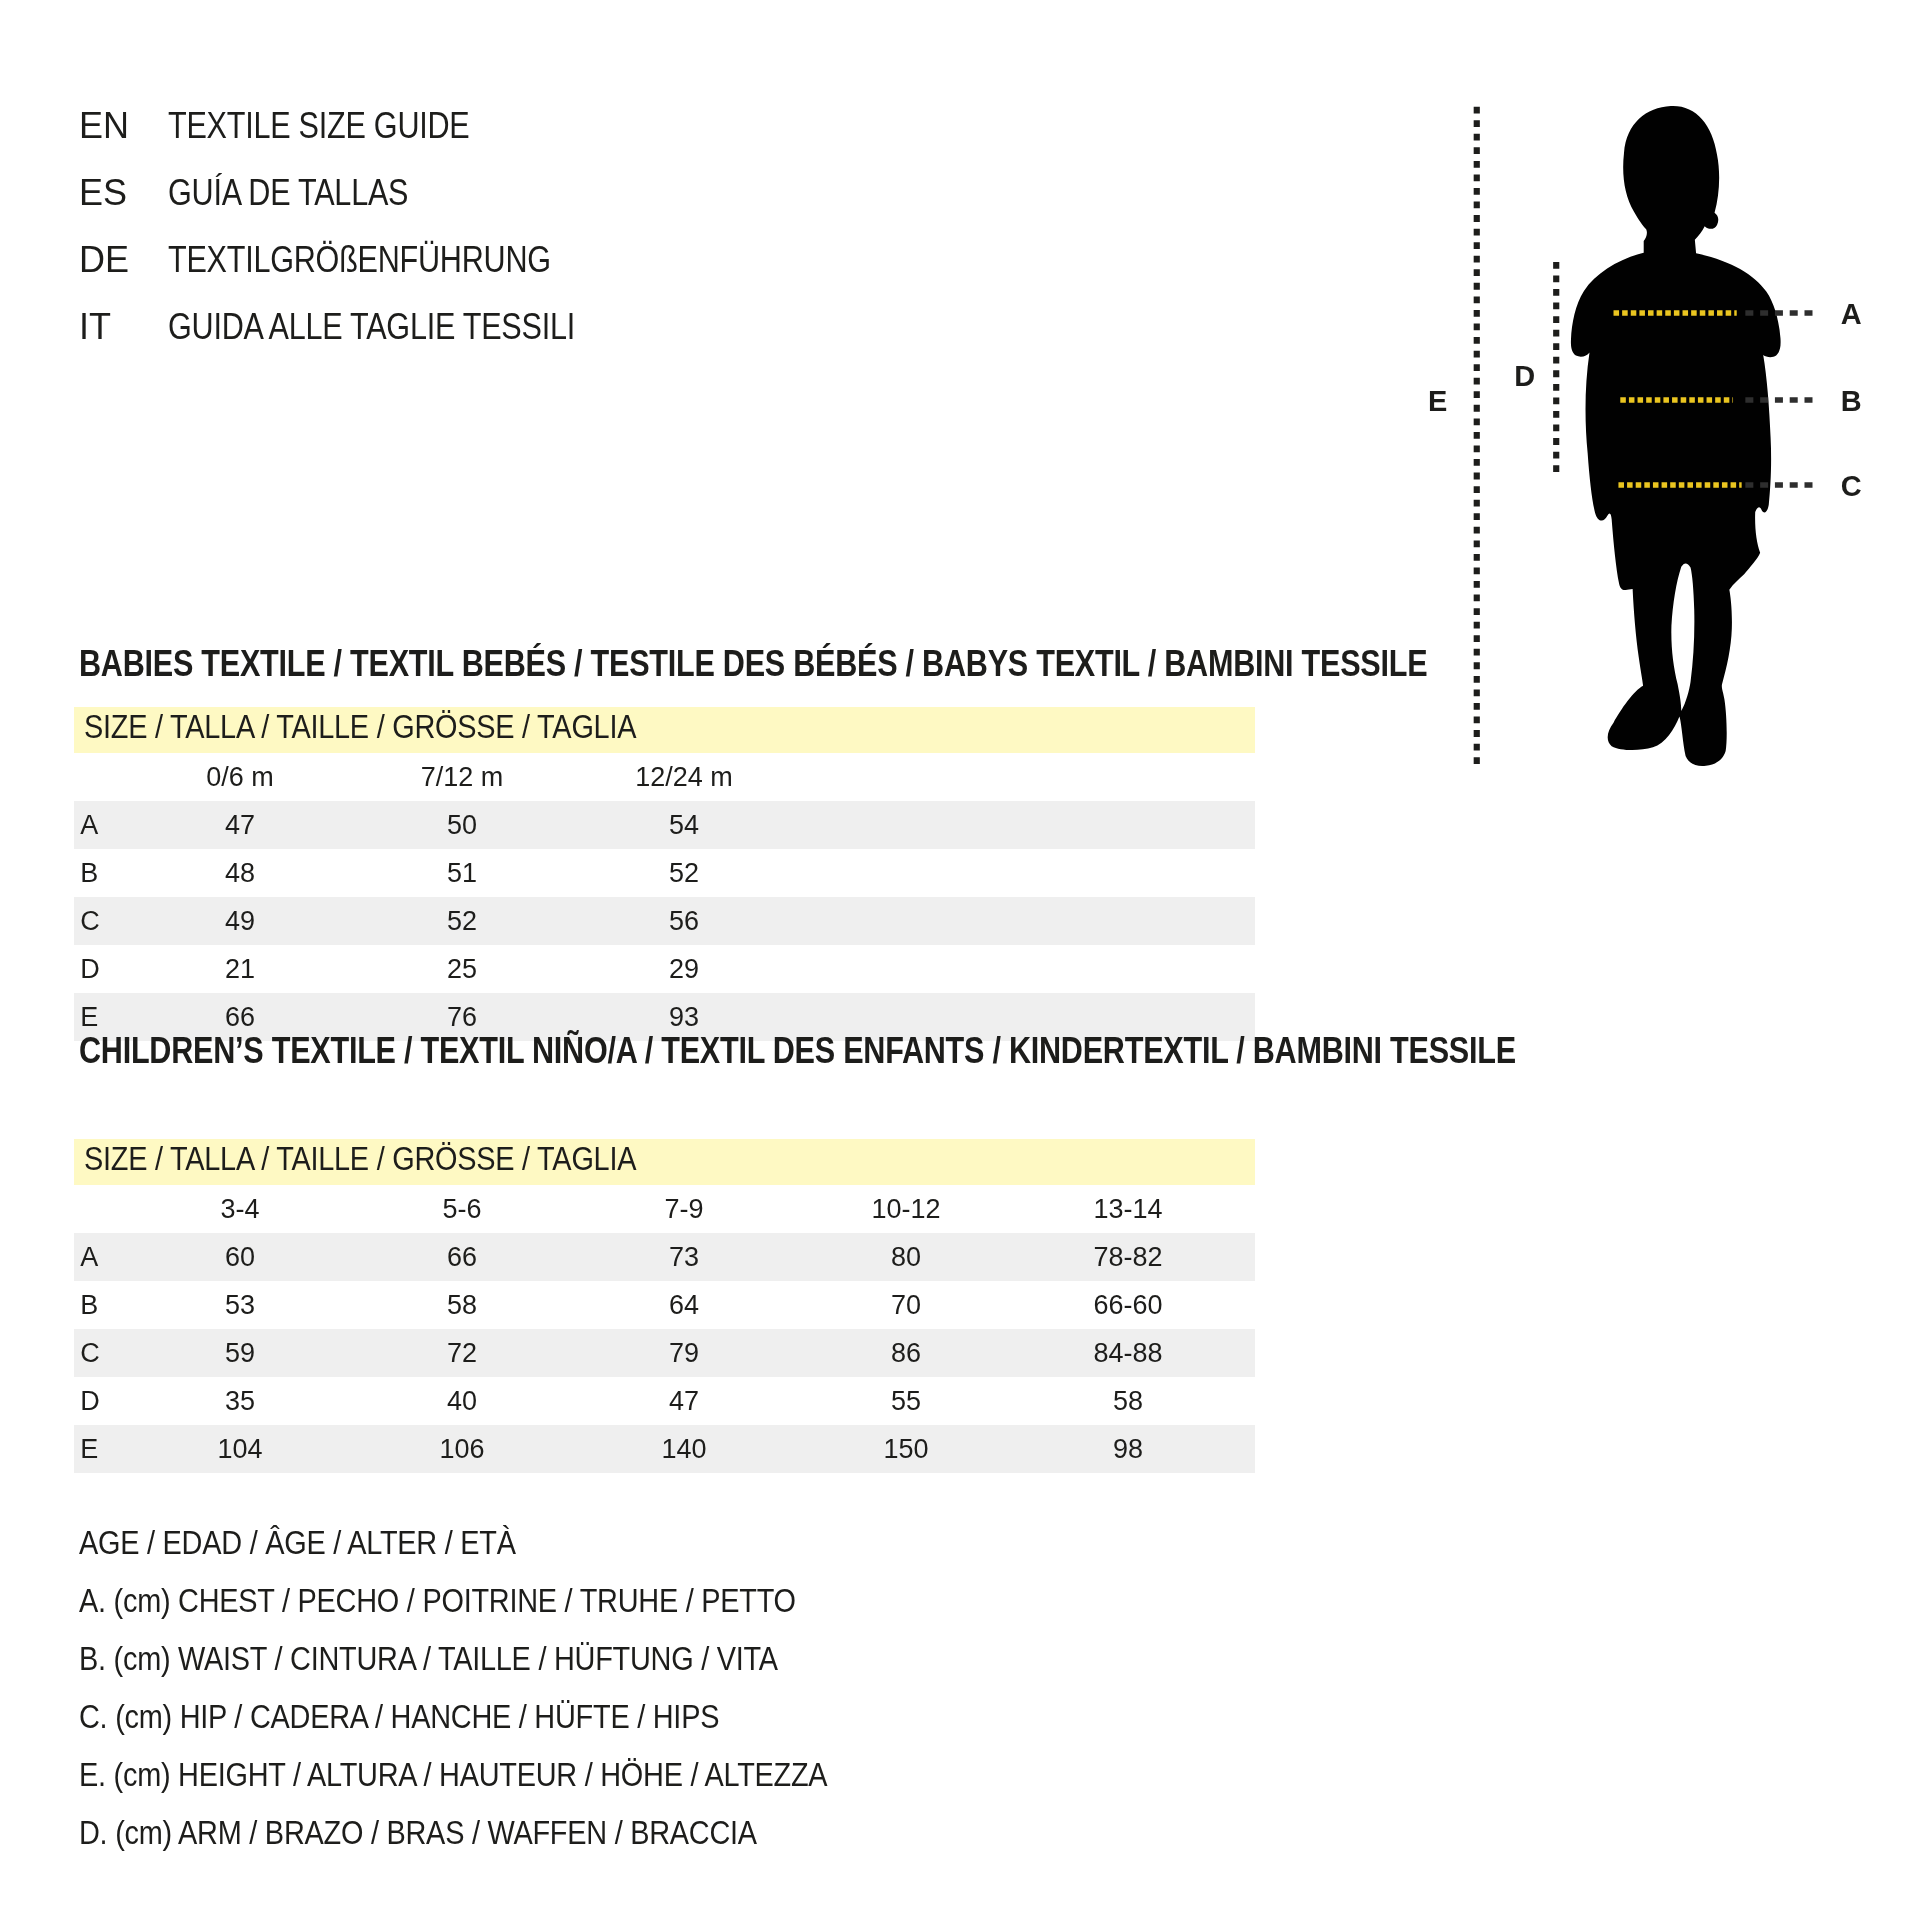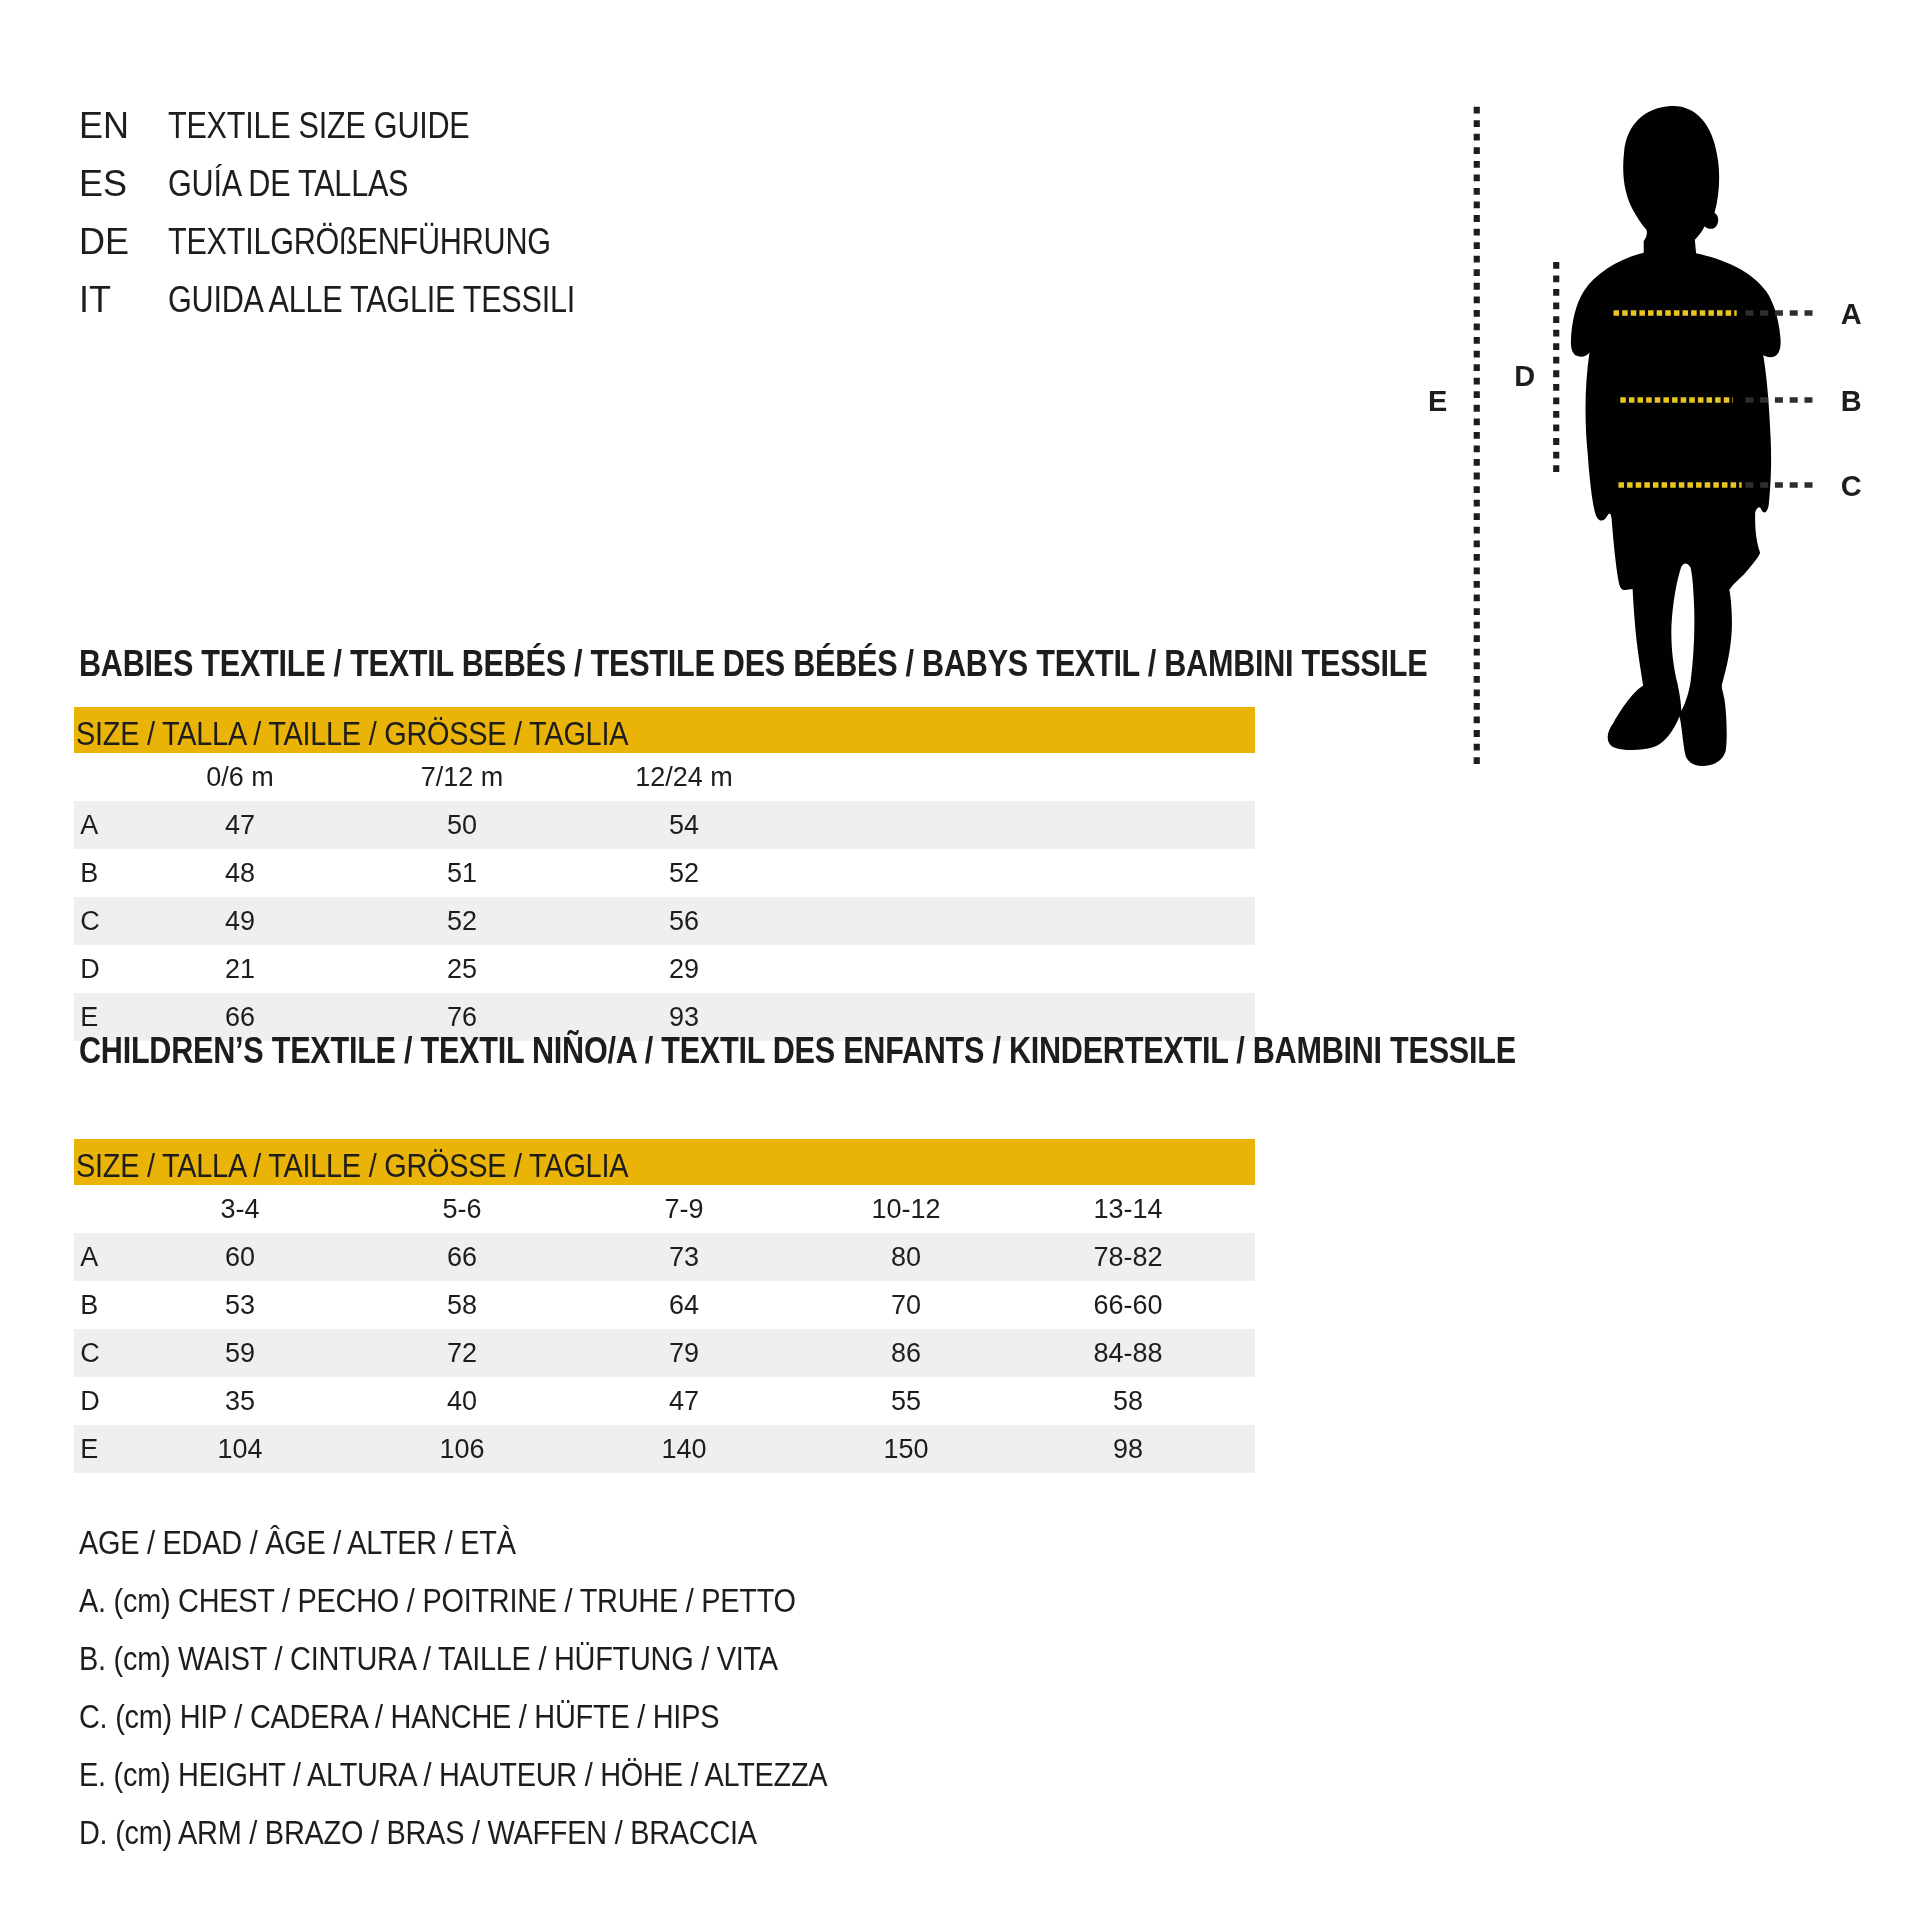--- a/index.html
+++ b/index.html
@@ -20,20 +20,21 @@
     letter-spacing: -0.3px;
   }
 
   
   .lang-header {
     position: absolute;
     left: 79px;
     top: 97px;
     display: grid;
     grid-auto-rows: 58px;
+    gap: 9px;
   }
   .lang-row {
     display: grid;
     grid-template-columns: 89px auto;
     align-items: center;
     font-size: 36px;
   }
 
   
   .figure-svg {
@@ -61,24 +62,24 @@
   }
 
   
   .size-table {
     position: absolute;
     left: 74px;
     width: 1181px;
   }
   .size-bar {
     height: 46px;
-    background: #eab308;
+    background: #fef9c3;
     display: flex;
-    align-items: flex-end;
-    padding-left: 2px;
+    align-items: flex-start;
+    padding-left: 10px;
     box-sizing: border-box;
     font-size: 34px;
   }
   .trow {
     display: grid;
     height: 48px;
     align-items: center;
     font-size: 27px;
   }
   .cols-3 { grid-template-columns: 55px 222px 222px 222px; }

